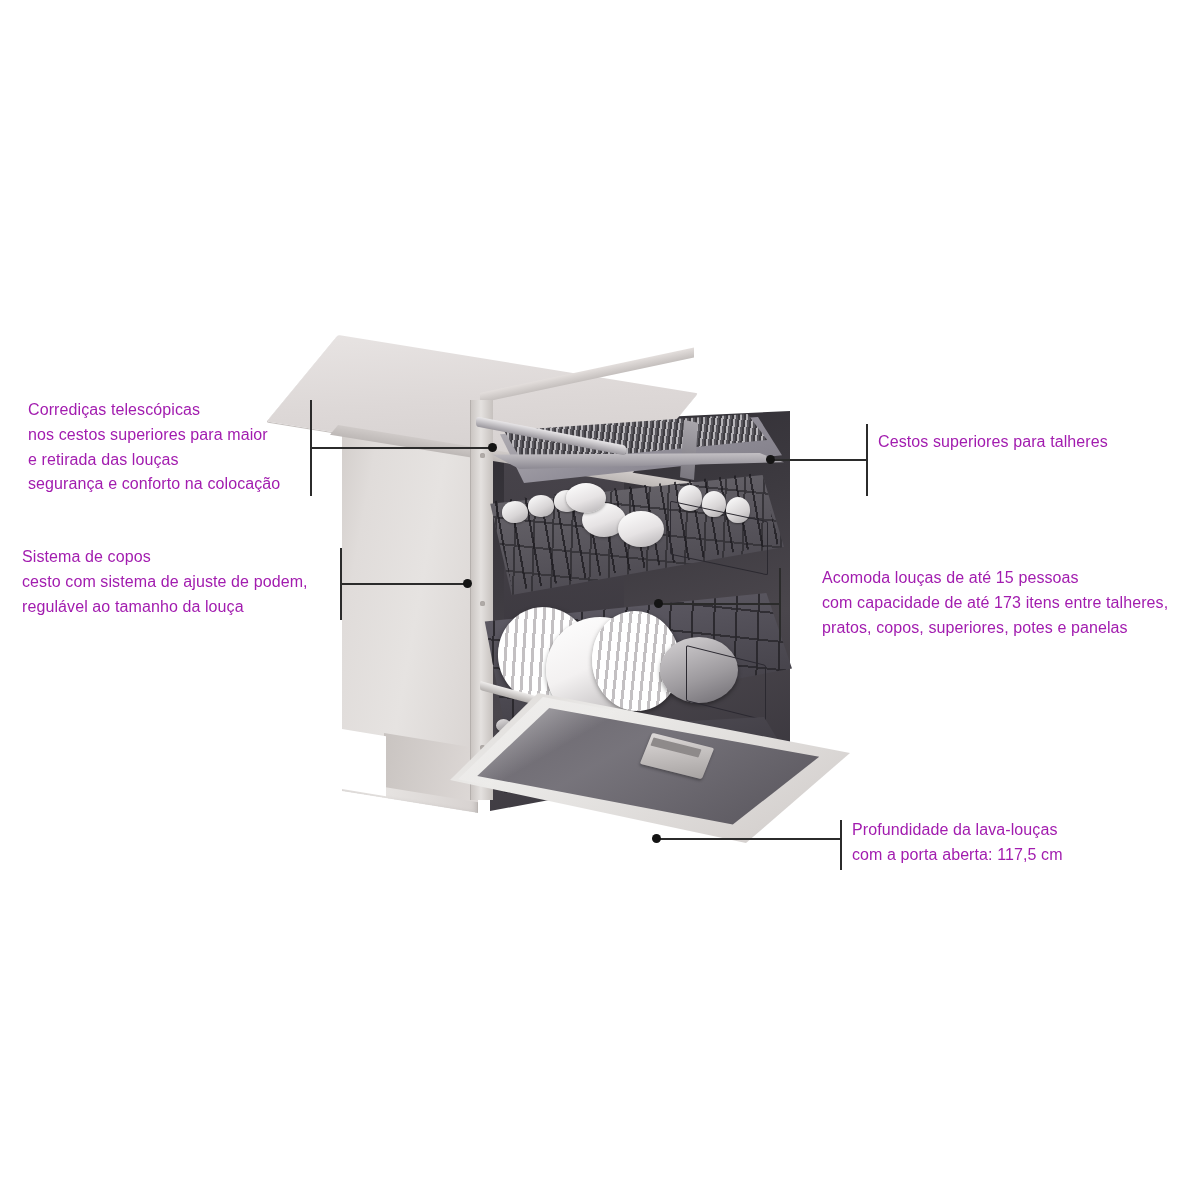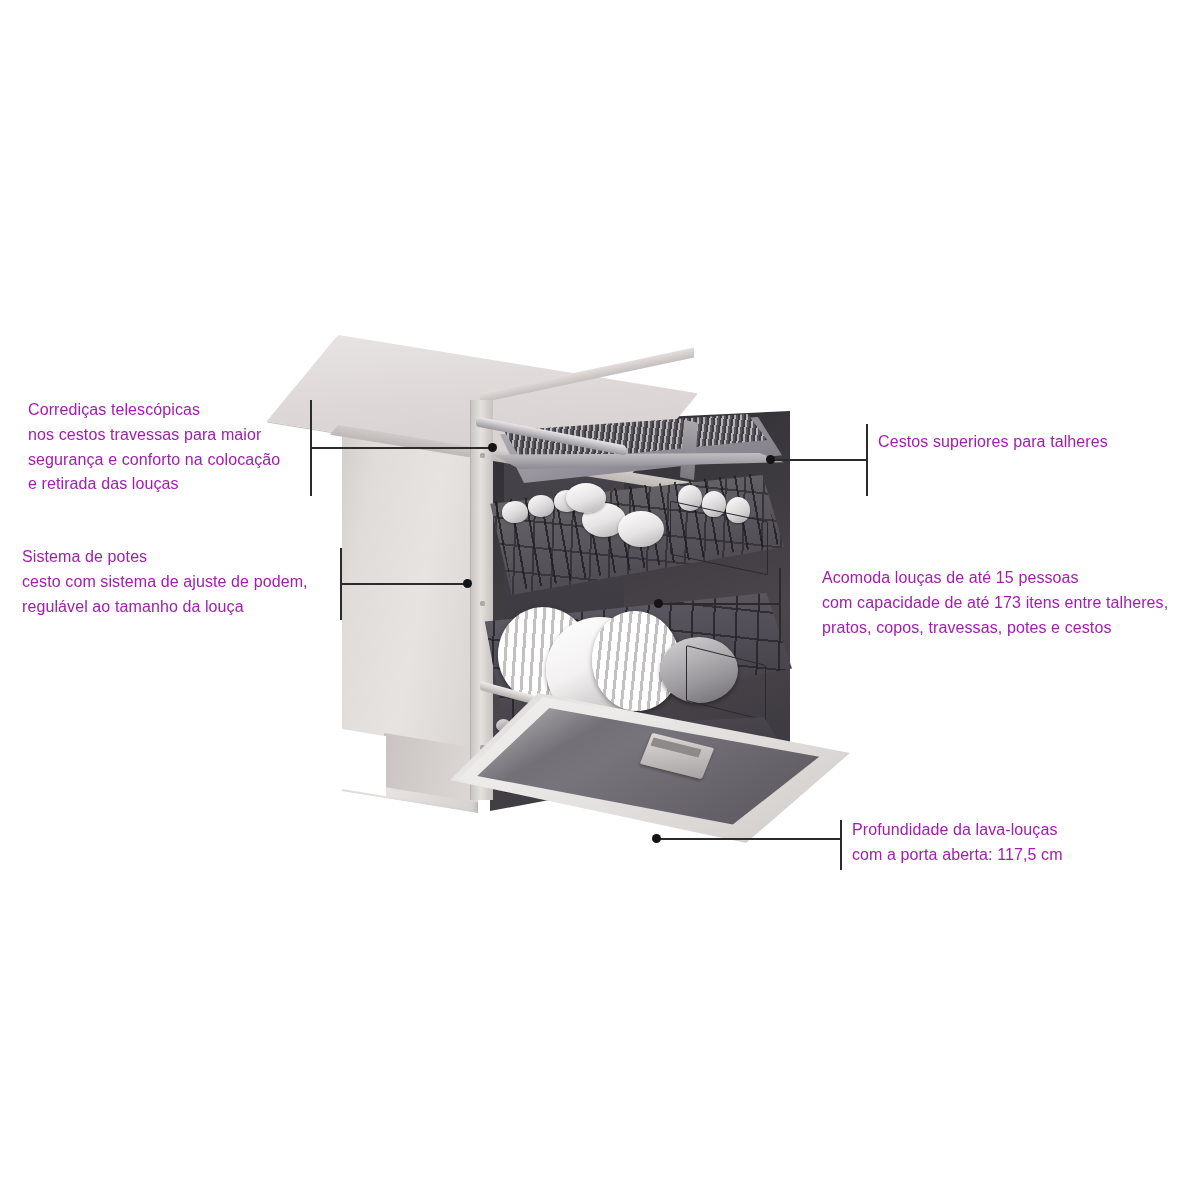--- a/index.html
+++ b/index.html
@@ -422,48 +422,48 @@
 
     <div class="door"></div>
     <div class="door-inner"></div>
     <div class="door-rim"></div>
     <div class="dispenser"></div>
     <div class="dispenser-lid"></div>
   </div>
 
   <div class="callout" style="left:28px;top:398px;">
     <span class="ln">Corrediças telescópicas</span>
-    <span class="ln">nos cestos travessas para maior</span>
+    <span class="ln">nos cestos superiores para maior</span>
+    <span class="ln">e retirada das louças</span>
     <span class="ln">segurança e conforto na colocação</span>
-    <span class="ln">e retirada das louças</span>
   </div>
   <div class="bracket" style="left:310px;top:400px;height:96px;"></div>
   <div class="leader" style="left:310px;top:447px;width:182px;"></div>
   <div class="dot" style="left:488px;top:443px;"></div>
 
   <div class="callout" style="left:22px;top:545px;">
-    <span class="ln">Sistema de potes</span>
+    <span class="ln">Sistema de copos</span>
     <span class="ln">cesto com sistema de ajuste de podem,</span>
     <span class="ln">regulável ao tamanho da louça</span>
   </div>
   <div class="bracket" style="left:340px;top:548px;height:72px;"></div>
   <div class="leader" style="left:340px;top:583px;width:128px;"></div>
   <div class="dot" style="left:463px;top:579px;"></div>
 
   <div class="callout" style="left:878px;top:430px;">
     <span class="ln">Cestos superiores para talheres</span>
   </div>
   <div class="bracket" style="left:866px;top:424px;height:72px;"></div>
   <div class="leader" style="left:772px;top:459px;width:95px;"></div>
   <div class="dot" style="left:766px;top:455px;"></div>
 
   <div class="callout" style="left:822px;top:566px;">
     <span class="ln">Acomoda louças de até 15 pessoas</span>
     <span class="ln">com capacidade de até 173 itens entre talheres,</span>
-    <span class="ln">pratos, copos, travessas, potes e cestos</span>
+    <span class="ln">pratos, copos, superiores, potes e panelas</span>
   </div>
   <div class="bracket" style="left:779px;top:568px;height:72px;"></div>
   <div class="leader" style="left:660px;top:603px;width:120px;"></div>
   <div class="dot" style="left:654px;top:599px;"></div>
 
   <div class="callout" style="left:852px;top:818px;">
     <span class="ln">Profundidade da lava-louças</span>
     <span class="ln">com a porta aberta: 117,5 cm</span>
   </div>
   <div class="bracket" style="left:840px;top:820px;height:50px;"></div>

